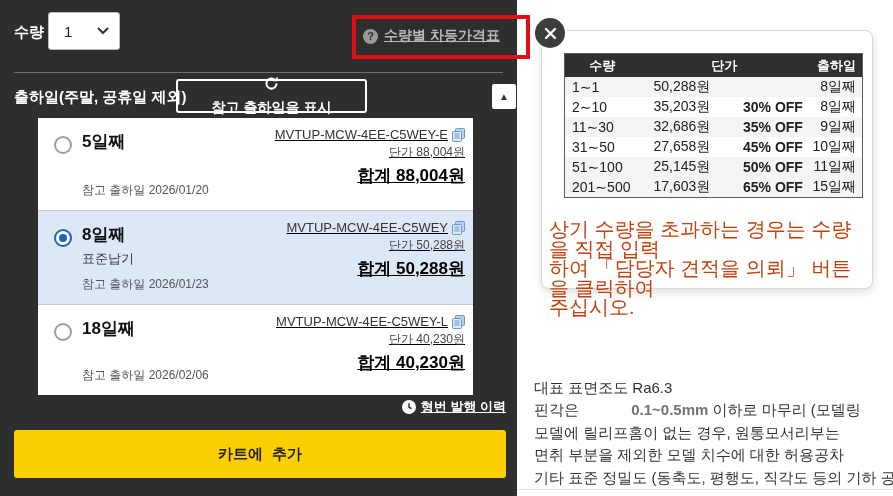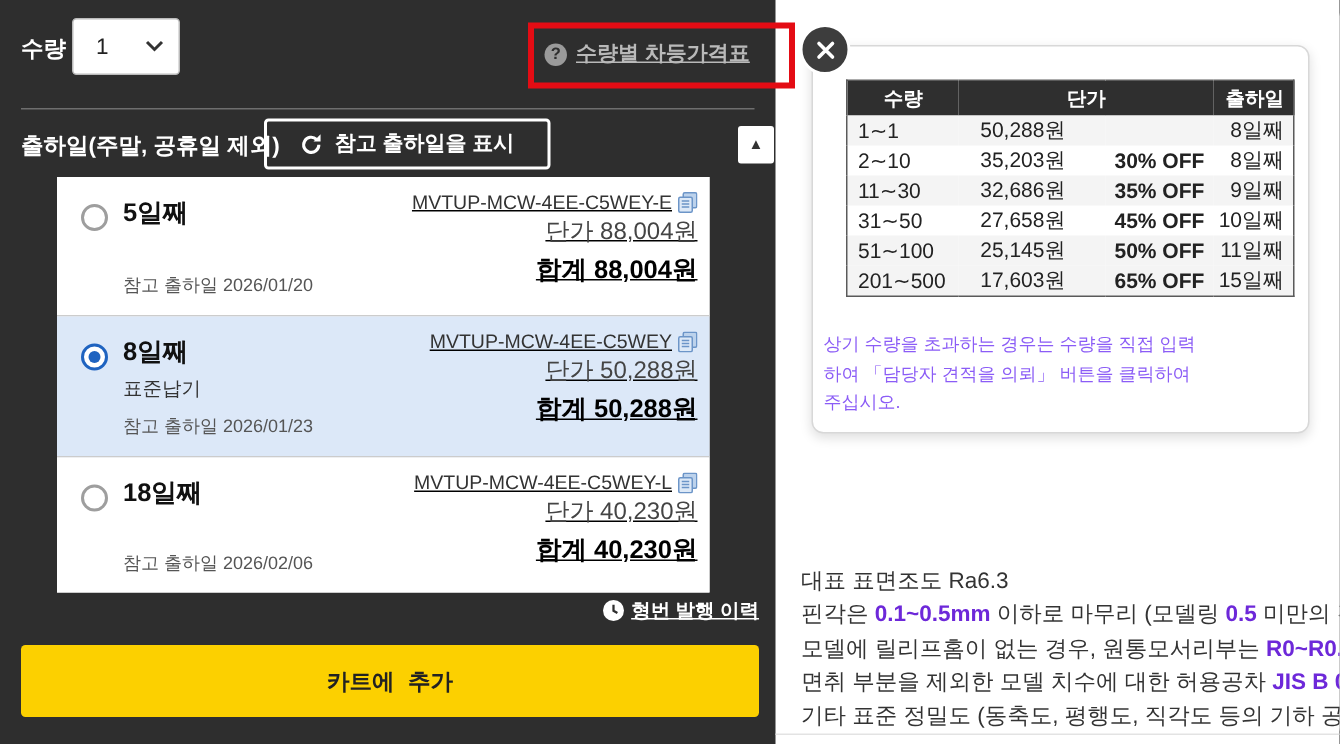--- a/index.html
+++ b/index.html
@@ -18,39 +18,39 @@
   .tier-link{position:absolute;left:363px;top:27px;display:flex;align-items:center;gap:6px;cursor:pointer;}
   .help-icon{width:15px;height:15px;border-radius:50%;background:#9a9a9a;color:#2e2e2e;font-size:11px;font-weight:bold;
     display:flex;align-items:center;justify-content:center;}
   .tier-link .txt{color:#b9b9b9;font-size:14px;font-weight:bold;text-decoration:underline;}
 
   .divider{position:absolute;left:14px;top:72px;width:489px;height:1px;background:#6e6e6e;}
 
   .ship-label{position:absolute;left:14px;top:88px;color:#fff;font-size:15px;font-weight:bold;}
   .refresh-btn{position:absolute;left:176px;top:79px;width:191px;height:34px;border:2px solid #fff;border-radius:3px;
     box-sizing:border-box;background:transparent;color:#fff;font-size:14px;font-weight:bold;
-    display:flex;align-items:center;justify-content:center;gap:8px;cursor:pointer;font-family:inherit;}
+    display:flex;align-items:center;justify-content:center;gap:8px;cursor:pointer;font-family:inherit;flex-direction:column;}
   .collapse-btn{position:absolute;left:492px;top:84px;width:24px;height:25px;background:#fff;border:none;border-radius:2px;
     color:#333;font-size:10px;display:flex;align-items:center;justify-content:center;cursor:pointer;}
 
   
   .opt-list{position:absolute;left:38px;top:118px;width:435px;background:#fff;}
   .opt-row{position:relative;height:93px;border-bottom:1px solid #ccc;box-sizing:border-box;background:#fff;cursor:pointer;}
   .opt-row.selected{background:#dce8f8;height:94px;}
   .opt-row:last-child{border-bottom:none;height:90px;}
   .radio{position:absolute;left:16px;top:18px;width:18px;height:18px;border-radius:50%;border:2px solid #9e9e9e;
     box-sizing:border-box;background:#fff;}
   .opt-row.selected .radio{border-color:#1f63c0;}
   .opt-row.selected .radio::after{content:"";position:absolute;left:3px;top:3px;width:8px;height:8px;border-radius:50%;background:#1f63c0;}
   .opt-day{position:absolute;left:44px;top:12px;font-size:17px;font-weight:bold;color:#111;}
   .opt-sub{position:absolute;left:44px;top:39px;font-size:13px;color:#333;}
   .opt-ref{position:absolute;left:44px;bottom:11px;font-size:12px;color:#555;}
   .opt-right{position:absolute;right:8px;top:9px;text-align:right;text-decoration:underline;}
   .opt-part{font-size:13px;color:#333;display:flex;align-items:center;justify-content:flex-end;gap:4px;}
-  .opt-unit{font-size:16px;color:#444;margin-top:2px;}
+  .opt-unit{font-size:12px;color:#444;margin-top:2px;}
   .opt-total{font-size:17px;font-weight:bold;color:#000;margin-top:3px;}
   .doc-icon{display:inline-flex;cursor:pointer;}
 
   .history-link{position:absolute;right:11px;top:398px;display:flex;align-items:center;gap:5px;cursor:pointer;}
   .history-link .txt{color:#fff;font-size:13px;font-weight:bold;text-decoration:underline;}
 
   .cart-btn{position:absolute;left:14px;top:430px;width:492px;height:48px;background:#fcd000;border:none;border-radius:3px;
     font-size:15px;font-weight:bold;color:#222;cursor:pointer;font-family:Liberation Mono, monospace;}
 
   
@@ -62,26 +62,26 @@
   .price-table th{background:#2f2f2f;color:#fff;font-size:13px;font-weight:bold;height:23px;padding:0 6px;}
   .price-table th.h-qty{width:64px;text-align:center;}
   .price-table th.h-price{text-align:center;}
   .price-table th.h-ship{width:49px;text-align:right;}
   .price-table td{font-size:14px;color:#222;height:20px;padding:0;}
   .price-table tr.odd td{background:#f4f4f4;}
   .td-qty{padding-left:7px !important;width:70px;}
   .td-price{width:95px;padding-left:14px !important;}
   .td-off{width:84px;text-align:center;color:#e66060;font-weight:bold;}
   .td-ship{text-align:right;padding-right:6px !important;}
-  .popup-note{position:absolute;left:7px;top:189px;width:320px;font-size:12px;line-height:19.5px;color:#8b5cf6;}
+  .popup-note{position:absolute;left:7px;top:189px;width:320px;font-size:20px;line-height:19.5px;color:#c2410c;}
 
   
   .spec{position:absolute;left:534px;top:377px;width:359px;font-size:15px;line-height:22.4px;color:#333;}
   .spec-line{white-space:nowrap;overflow:hidden;}
-  .spec b{font-weight:bold;color:#6d28d9;}
+  .spec b{font-weight:bold;color:#737373;margin-left:48px;}
   .bottom-rule{position:absolute;left:517px;top:489px;width:376px;height:1px;background:#e3e3e3;}
 </style>
 </head>
 <body>
 
 <div id="stage">
 
   <div class="panel">
     <span class="qty-label">수량</span>
     <div class="qty-select">

